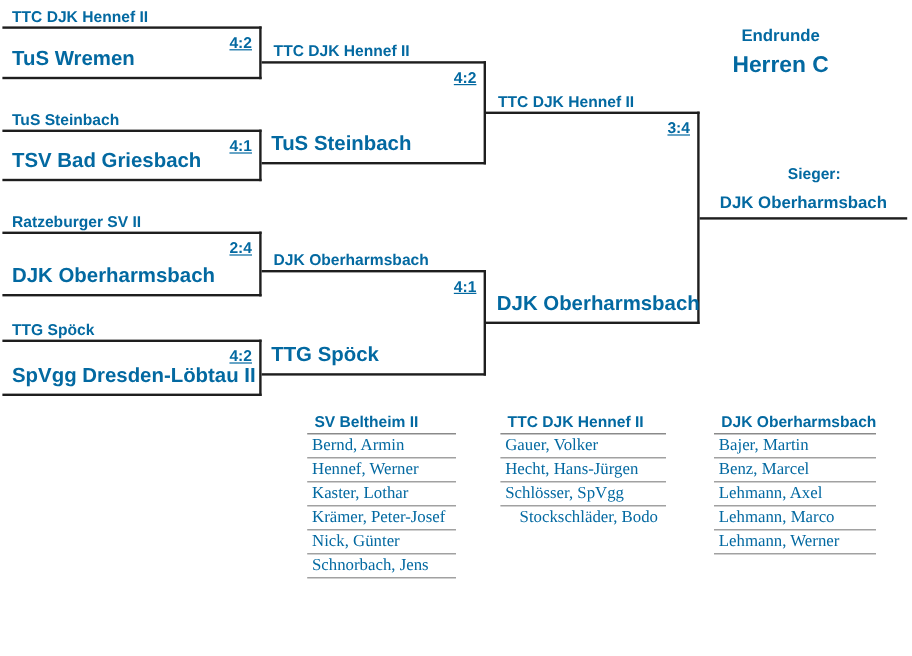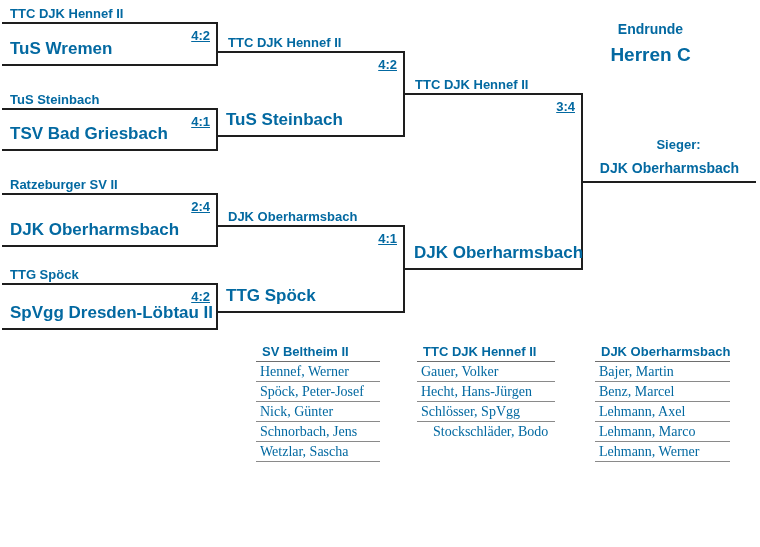--- a/index.html
+++ b/index.html
@@ -157,25 +157,26 @@
     <div class="winner-name">DJK Oberharmsbach</div>
   </div>
 
   <div class="event-heading">
     <div class="event-line1">Endrunde</div>
     <div class="event-line2">Herren C</div>
   </div>
 
   <div class="roster" id="roster1">
     <div class="roster-header">SV Beltheim II</div>
+    <div class="roster-row">Bernd, Armin</div>
     <div class="roster-row">Hennef, Werner</div>
-    <div class="roster-row">Spöck, Peter-Josef</div>
+    <div class="roster-row">Kaster, Lothar</div>
+    <div class="roster-row">Krämer, Peter-Josef</div>
     <div class="roster-row">Nick, Günter</div>
     <div class="roster-row">Schnorbach, Jens</div>
-    <div class="roster-row">Wetzlar, Sascha</div>
   </div>
 
   <div class="roster" id="roster2">
     <div class="roster-header">TTC DJK Hennef II</div>
     <div class="roster-row">Gauer, Volker</div>
     <div class="roster-row">Hecht, Hans-Jürgen</div>
     <div class="roster-row">Schlösser, SpVgg</div>
     <div class="roster-row no-line">Stockschläder, Bodo</div>
   </div>
 

